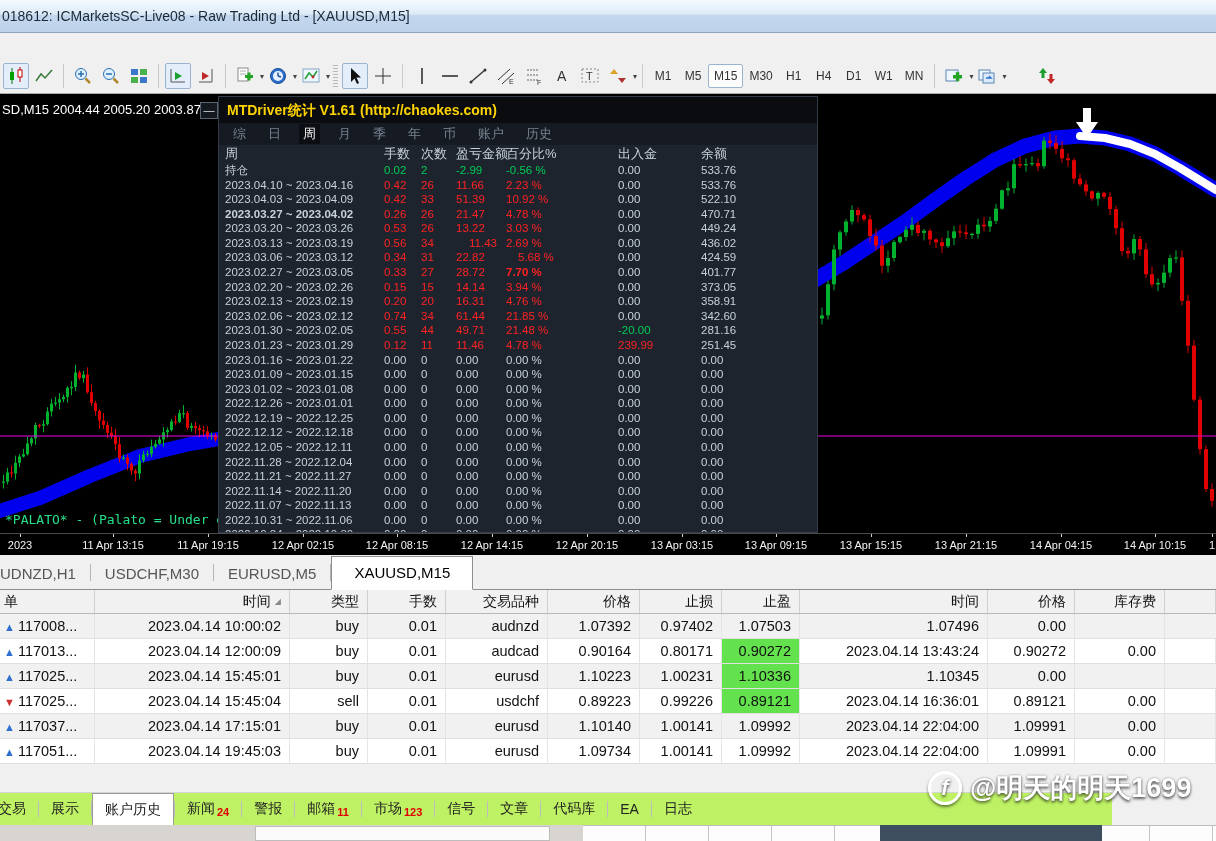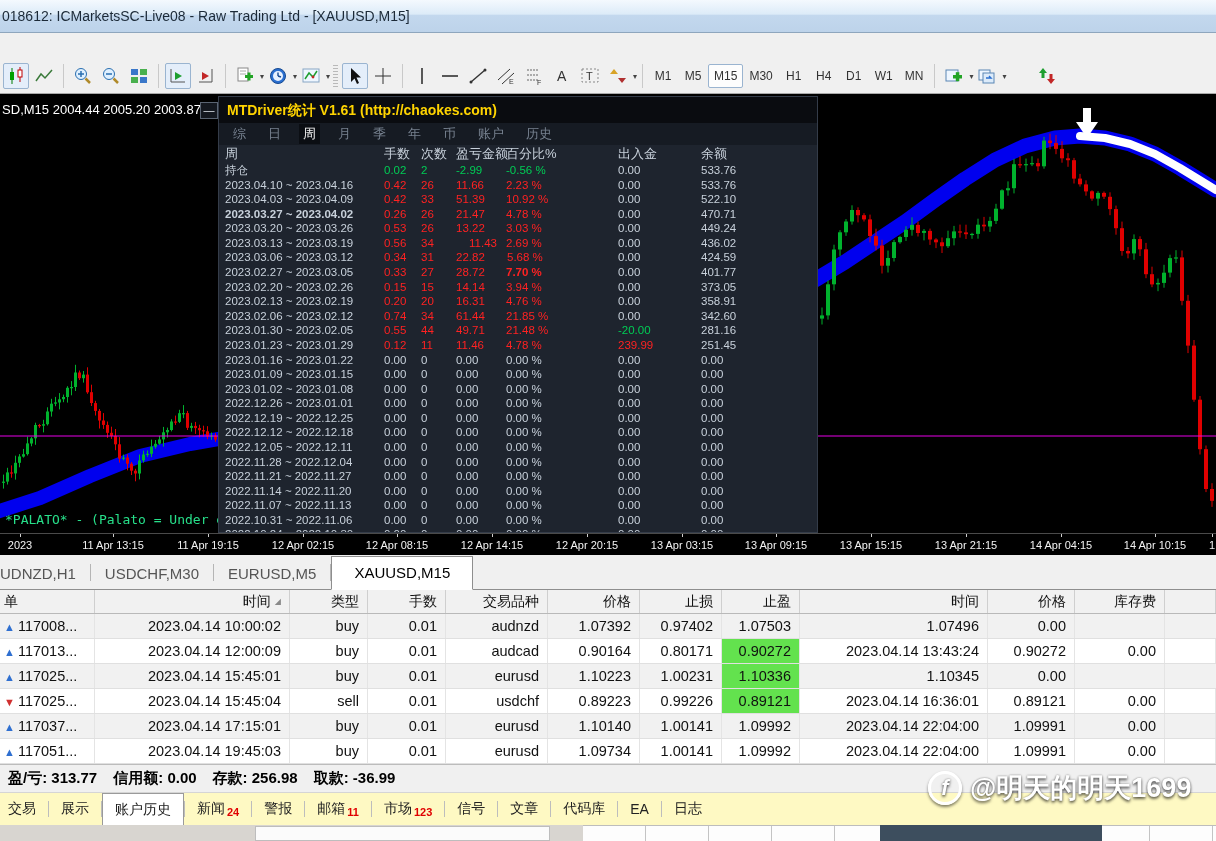--- a/index.html
+++ b/index.html
@@ -87,22 +87,22 @@
   .sideicon { font-size:11px; margin-right:3px; }
   .sideicon.buy { color:#2f6fd0; } .sideicon.sell { color:#d03030; }
 
   
   .statusbar { position:absolute; left:0; top:764px; width:1216px; height:28px; background:#f0f0f0;
     border-top:1px solid #bcbcbc; display:flex; align-items:center; padding-left:8px;
     font-size:15px; font-weight:bold; color:#000; }
   .statusbar .part { margin-right:16px; white-space:nowrap; }
 
   
-  .bottomtabs { position:absolute; left:0; top:792px; width:1216px; height:33px; background:#fef9c3;
-    border-top:1px solid #d5d5d5; display:flex; align-items:center; font-size:14px; color:#222; overflow:hidden;padding-left:10px; }
+  .bottomtabs { position:absolute; left:0; top:792px; width:1112px; height:33px; background:#bef264;
+    border-top:1px solid #d5d5d5; display:flex; align-items:center; font-size:14px; color:#222; overflow:hidden; }
   .btab { padding:6px 12px; white-space:nowrap; display:flex; align-items:center; }
   .btab:first-child { margin-left:-14px; }
   .btab.active { background:#fff; border:1px solid #9a9a9a; border-bottom:none; height:33px; padding-top:7px; }
   .bdiv { width:1px; height:16px; background:#bdbdbd; flex:none; }
   .badge { color:#e00000; font-size:11px; font-weight:bold; margin-left:2px; position:relative; top:3px; }
 
   
   .bottomstrip { position:absolute; left:0; top:825px; width:1216px; height:16px; background:#d8d5d0; }
   .bs-box1 { position:absolute; left:255px; top:1px; width:295px; height:15px; background:#fbfbfb; border:1px solid #bdbdbd; }
   .bs-white { position:absolute; left:583px; top:0; width:633px; height:16px;
@@ -635,21 +635,21 @@
             <span class="scell rd" style="left: 250px;">11.43</span>
             <span class="scell rd" style="left: 287px;">2.69 %</span>
             <span class="scell lt" style="left: 399px;">0.00</span>
             <span class="scell lt" style="left: 482px;">436.02</span>
           </div>
           <div class="srow">
             <span class="scell lt" style="left: 6px;">2023.03.06 ~ 2023.03.12</span>
             <span class="scell rd" style="left: 165px;">0.34</span>
             <span class="scell rd" style="left: 202px;">31</span>
             <span class="scell rd" style="left: 237px;">22.82</span>
-            <span class="scell rd" style="left: 288px;">5.68 %</span>
+            <span class="scell rd" style="left: 299px;">5.68 %</span>
             <span class="scell lt" style="left: 399px;">0.00</span>
             <span class="scell lt" style="left: 482px;">424.59</span>
           </div>
           <div class="srow">
             <span class="scell lt" style="left: 6px;">2023.02.27 ~ 2023.03.05</span>
             <span class="scell rd" style="left: 165px;">0.33</span>
             <span class="scell rd" style="left: 202px;">27</span>
             <span class="scell rd" style="left: 237px;">28.72</span>
             <span class="scell rd" style="left: 287px; font-weight: bold;">7.70 %</span>
             <span class="scell lt" style="left: 399px;">0.00</span>
@@ -954,26 +954,20 @@
         <div class="c">1.09734</div>
         <div class="c">1.00141</div>
         <div class="c">1.09992</div>
         <div class="c">2023.04.14 22:04:00</div>
         <div class="c">1.09991</div>
         <div class="c">0.00</div>
         <div class="c"></div>
       </div>
     </div>
 
-  <div class="statusbar" id="statusbar">
-      <span class="part">盈/亏: 313.77</span>
-      <span class="part">信用额: 0.00</span>
-      <span class="part">存款: 256.98</span>
-      <span class="part">取款: -36.99</span>
-    </div>
 
   <div class="bottomtabs" id="bottomTabs">
       <div class="btab">交易</div>
       <div class="bdiv"></div>
       <div class="btab">展示</div>
       <div class="bdiv"></div>
       <div class="btab active">账户历史</div>
       <div class="bdiv"></div>
       <div class="btab">新闻<span class="badge">24</span></div>
       <div class="bdiv"></div>

